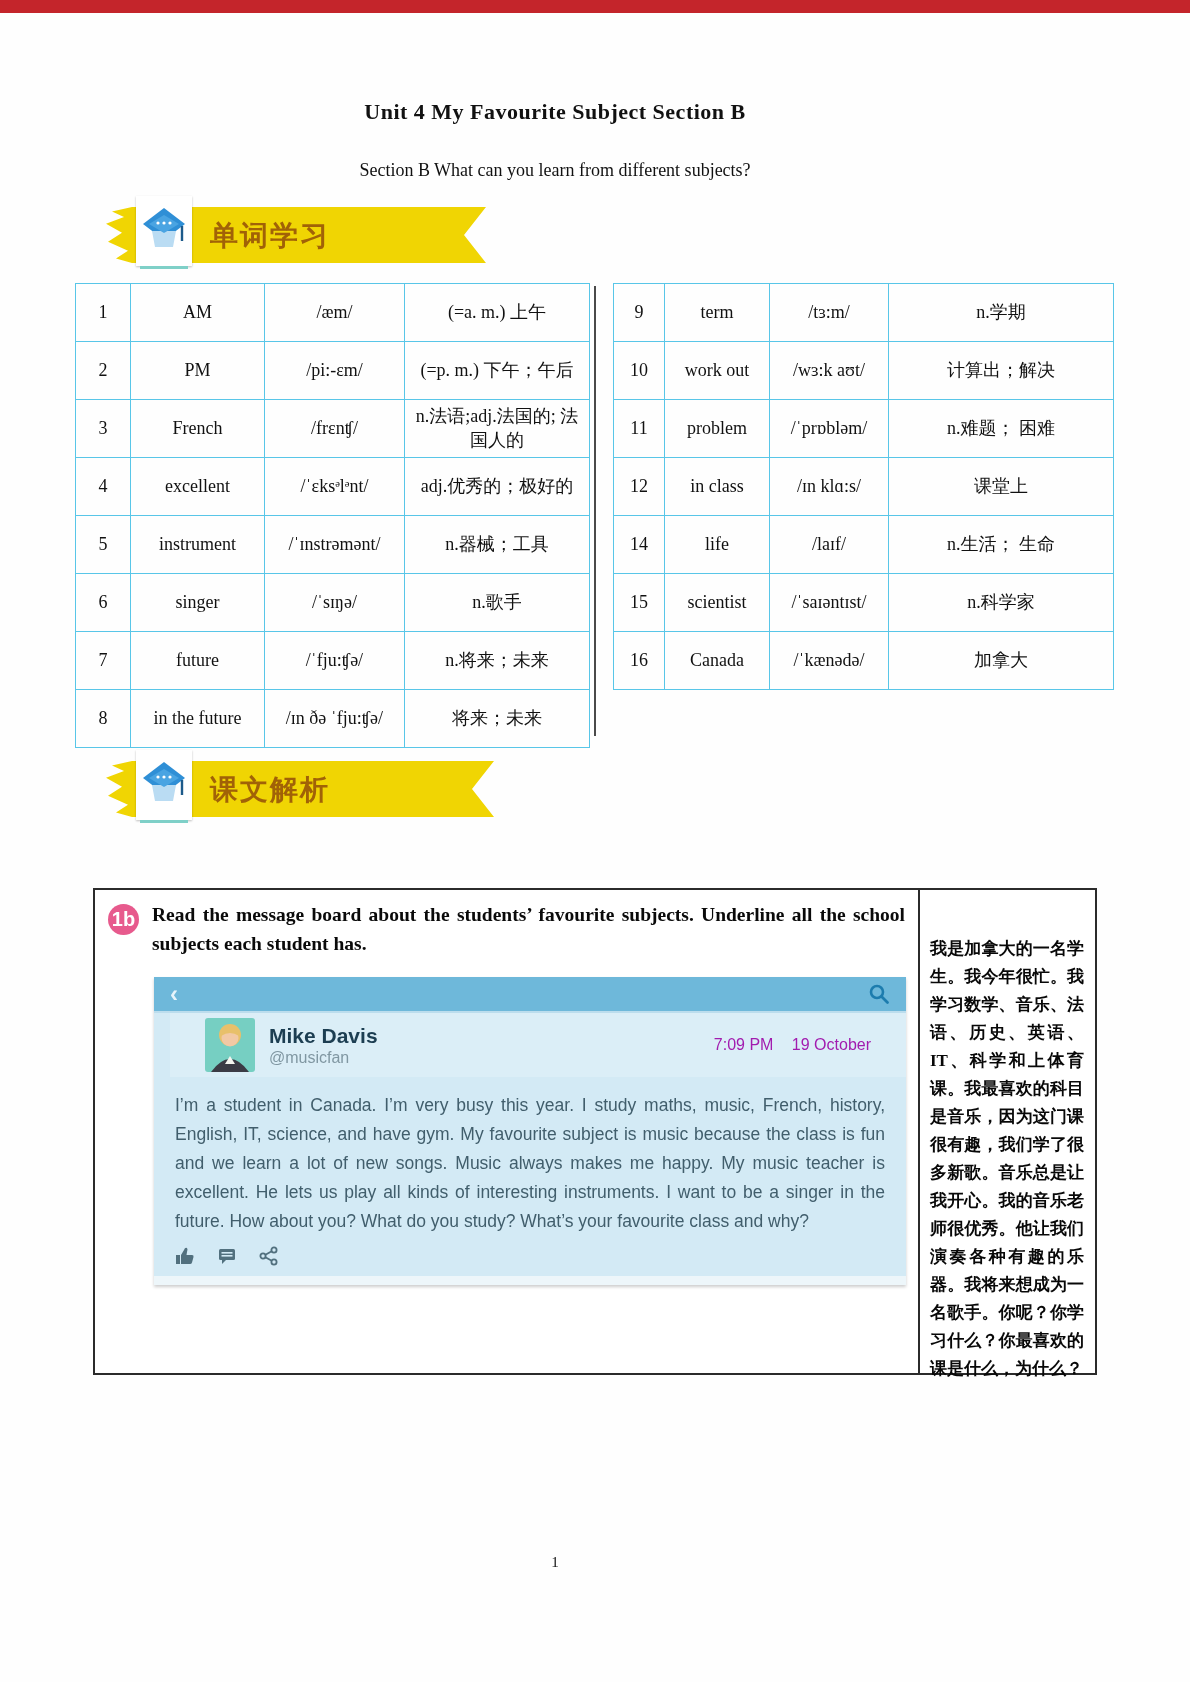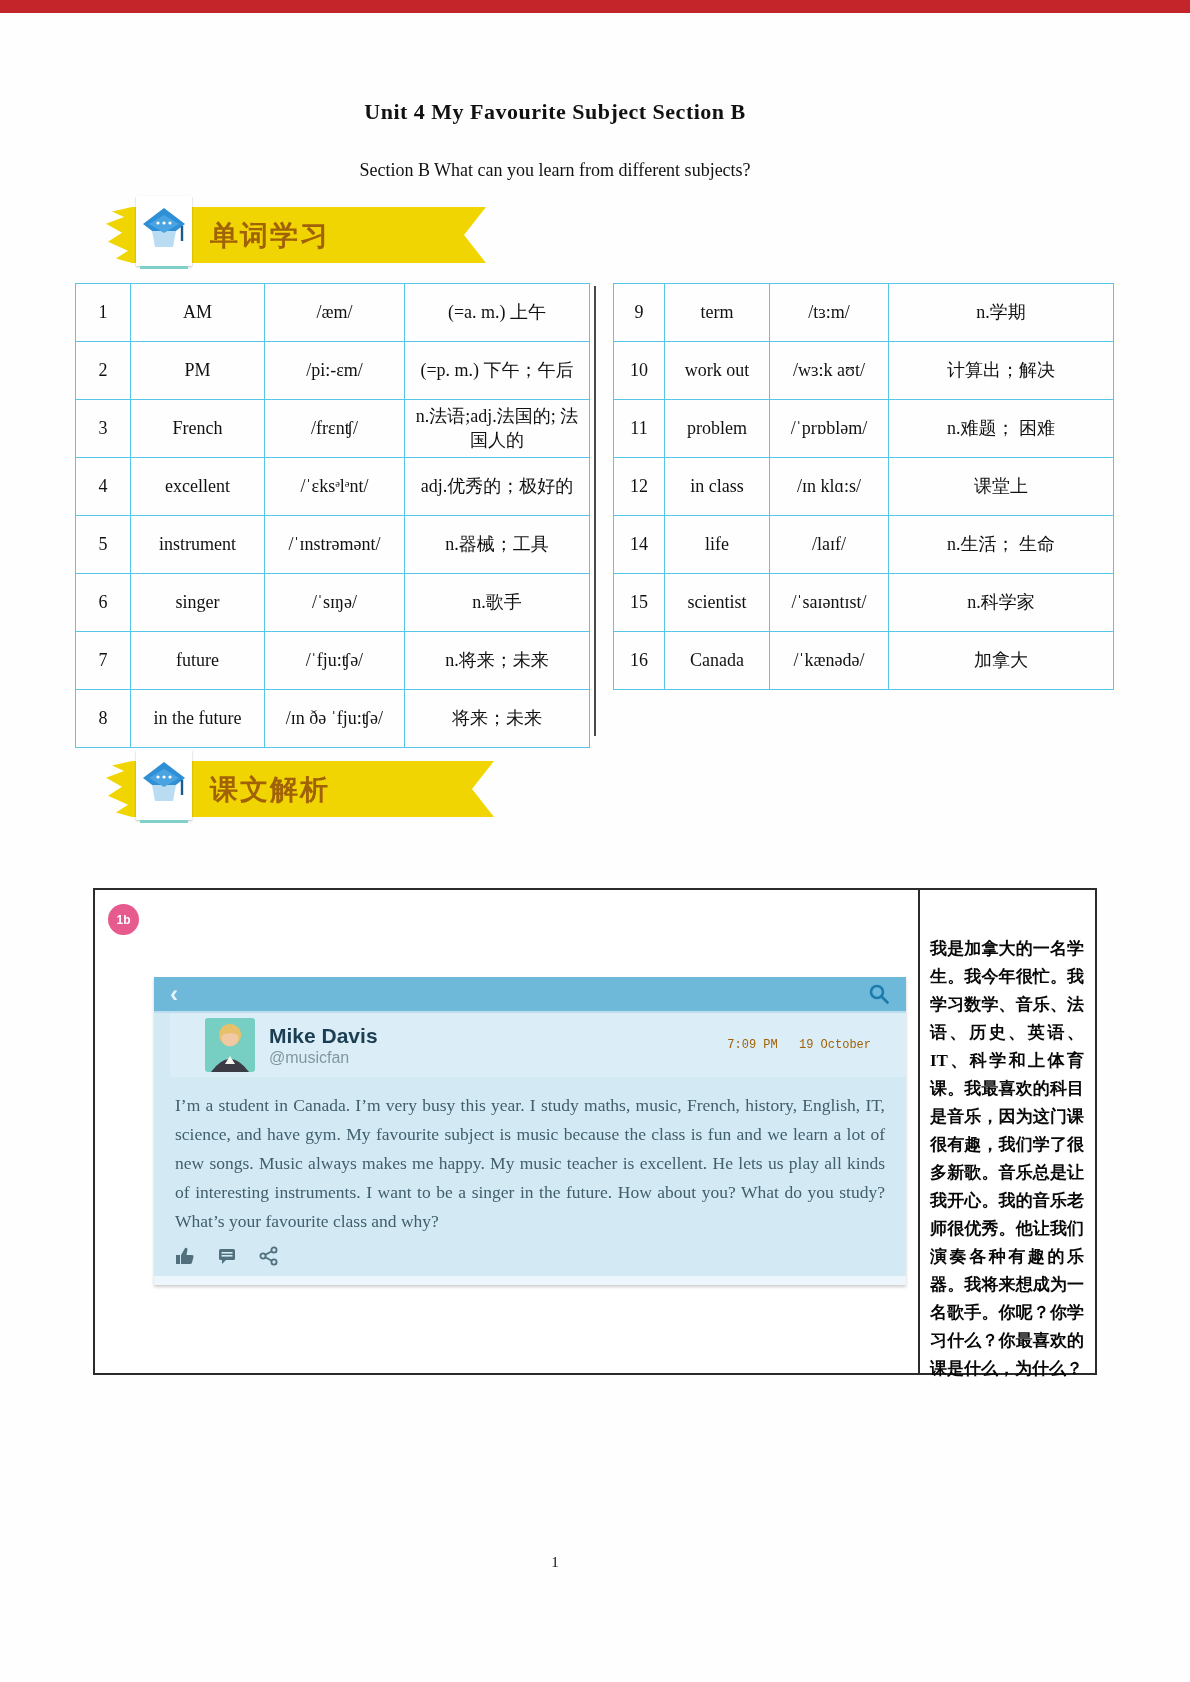--- a/index.html
+++ b/index.html
@@ -41,38 +41,38 @@
   #table-right .col-num{width:42px;} #table-right .col-word{width:96px;}
   #table-right .col-ipa{width:110px;} #table-right .col-meaning{width:216px;}
   #table-sep{left:594px;top:286px;width:2px;height:450px;background:#4a4a4a;}
 
   
   #ex-box{left:93px;top:888px;width:1000px;height:483px;border:2px solid #2b2b2b;background:#fff;}
   #ex-left{position:absolute;left:0;top:0;width:823px;height:100%;}
   #ex-right{position:absolute;left:823px;top:0;width:173px;height:100%;border-left:2px solid #2b2b2b;}
   #badge-1b{position:absolute;left:13px;top:14px;width:31px;height:31px;border-radius:50%;
      background:#e75a8d;color:#fff;font-family:"Liberation Sans",sans-serif;font-weight:bold;
-     font-size:12px;display:flex;align-items:center;justify-content:center;}
+     font-size:20px;display:flex;align-items:center;justify-content:center;}
   #instruction{position:absolute;left:57px;top:10px;width:753px;font-weight:bold;font-size:19.5px;
      line-height:29px;text-align:justify;font-family:"Liberation Serif",serif;color:#0a0a0a;}
 
   
   #card{position:absolute;left:59px;top:87px;width:752px;background:#d3eaf5;
      box-shadow:0 2px 3px rgba(0,0,0,.2);}
   #card-topbar{height:36px;background:#6eb8da;border-bottom:2px solid #bcdded;
      display:flex;align-items:center;justify-content:space-between;padding:0 16px;box-sizing:border-box;}
   #back-btn{color:#e7f4fb;font-size:24px;font-weight:bold;font-family:"Liberation Sans",sans-serif;line-height:30px;}
   #card-header{height:64px;background:#dbeef7;display:flex;align-items:center;padding:0 35px;box-sizing:border-box;margin-left:16px;}
   #avatar{width:50px;height:54px;margin-right:14px;flex:0 0 auto;}
   #author-block{flex:1 1 auto;font-family:"Liberation Sans",sans-serif;}
   #author-name{font-size:21px;font-weight:bold;color:#1c3e52;line-height:24px;}
   #author-handle{font-size:16px;color:#8097a2;line-height:19px;}
-  #post-time{font-family:Liberation Mono, monospace;font-size:12px;color:#a16207;white-space:nowrap;}
+  #post-time{font-family:Liberation Sans, sans-serif;font-size:16px;color:#a21caf;white-space:nowrap;}
   #post-time span{margin-left:14px;}
-  #card-body{padding:14px 21px 6px 21px;font-family:Liberation Serif, serif;
+  #card-body{padding:14px 21px 6px 21px;font-family:Liberation Sans, sans-serif;
      font-size:17.5px;line-height:29px;color:#415e6c;text-align:justify;}
   #card-actions{display:flex;gap:22px;padding:4px 21px 10px 21px;align-items:center;}
   #card-foot{height:9px;background:#edf6fa;}
 
   
   #translation{padding:45px 9px 0 10px;font-size:17px;line-height:28px;font-weight:bold;
      text-align:justify;font-family:"Liberation Serif",serif;color:#080808;}
 
   #page-number{left:0;top:1554px;width:1110px;text-align:center;font-size:15px;}
 </style>
@@ -215,20 +215,21 @@
         <line x1="41" y1="21" x2="41" y2="36" stroke="#1c5a8a" stroke-width="2.4"></line>
       </svg>
     </div>
     <div class="banner-label">课文解析</div>
   </div>
 
   <div id="ex-box" class="abs">
 
     <div id="ex-left">
       <div id="badge-1b">1b</div>
+      <div id="instruction">Read the message board about the students’ favourite subjects. Underline all the school subjects each student has.</div>
 
       <div id="card">
         <div id="card-topbar">
           <span id="back-btn">‹</span>
           <svg width="22" height="22" viewBox="0 0 22 22">
             <circle cx="9" cy="9" r="6" fill="none" stroke="#1d7cae" stroke-width="2.6"></circle>
             <line x1="13.5" y1="13.5" x2="19.5" y2="19.5" stroke="#1d7cae" stroke-width="2.8" stroke-linecap="round"></line>
           </svg>
         </div>
 

